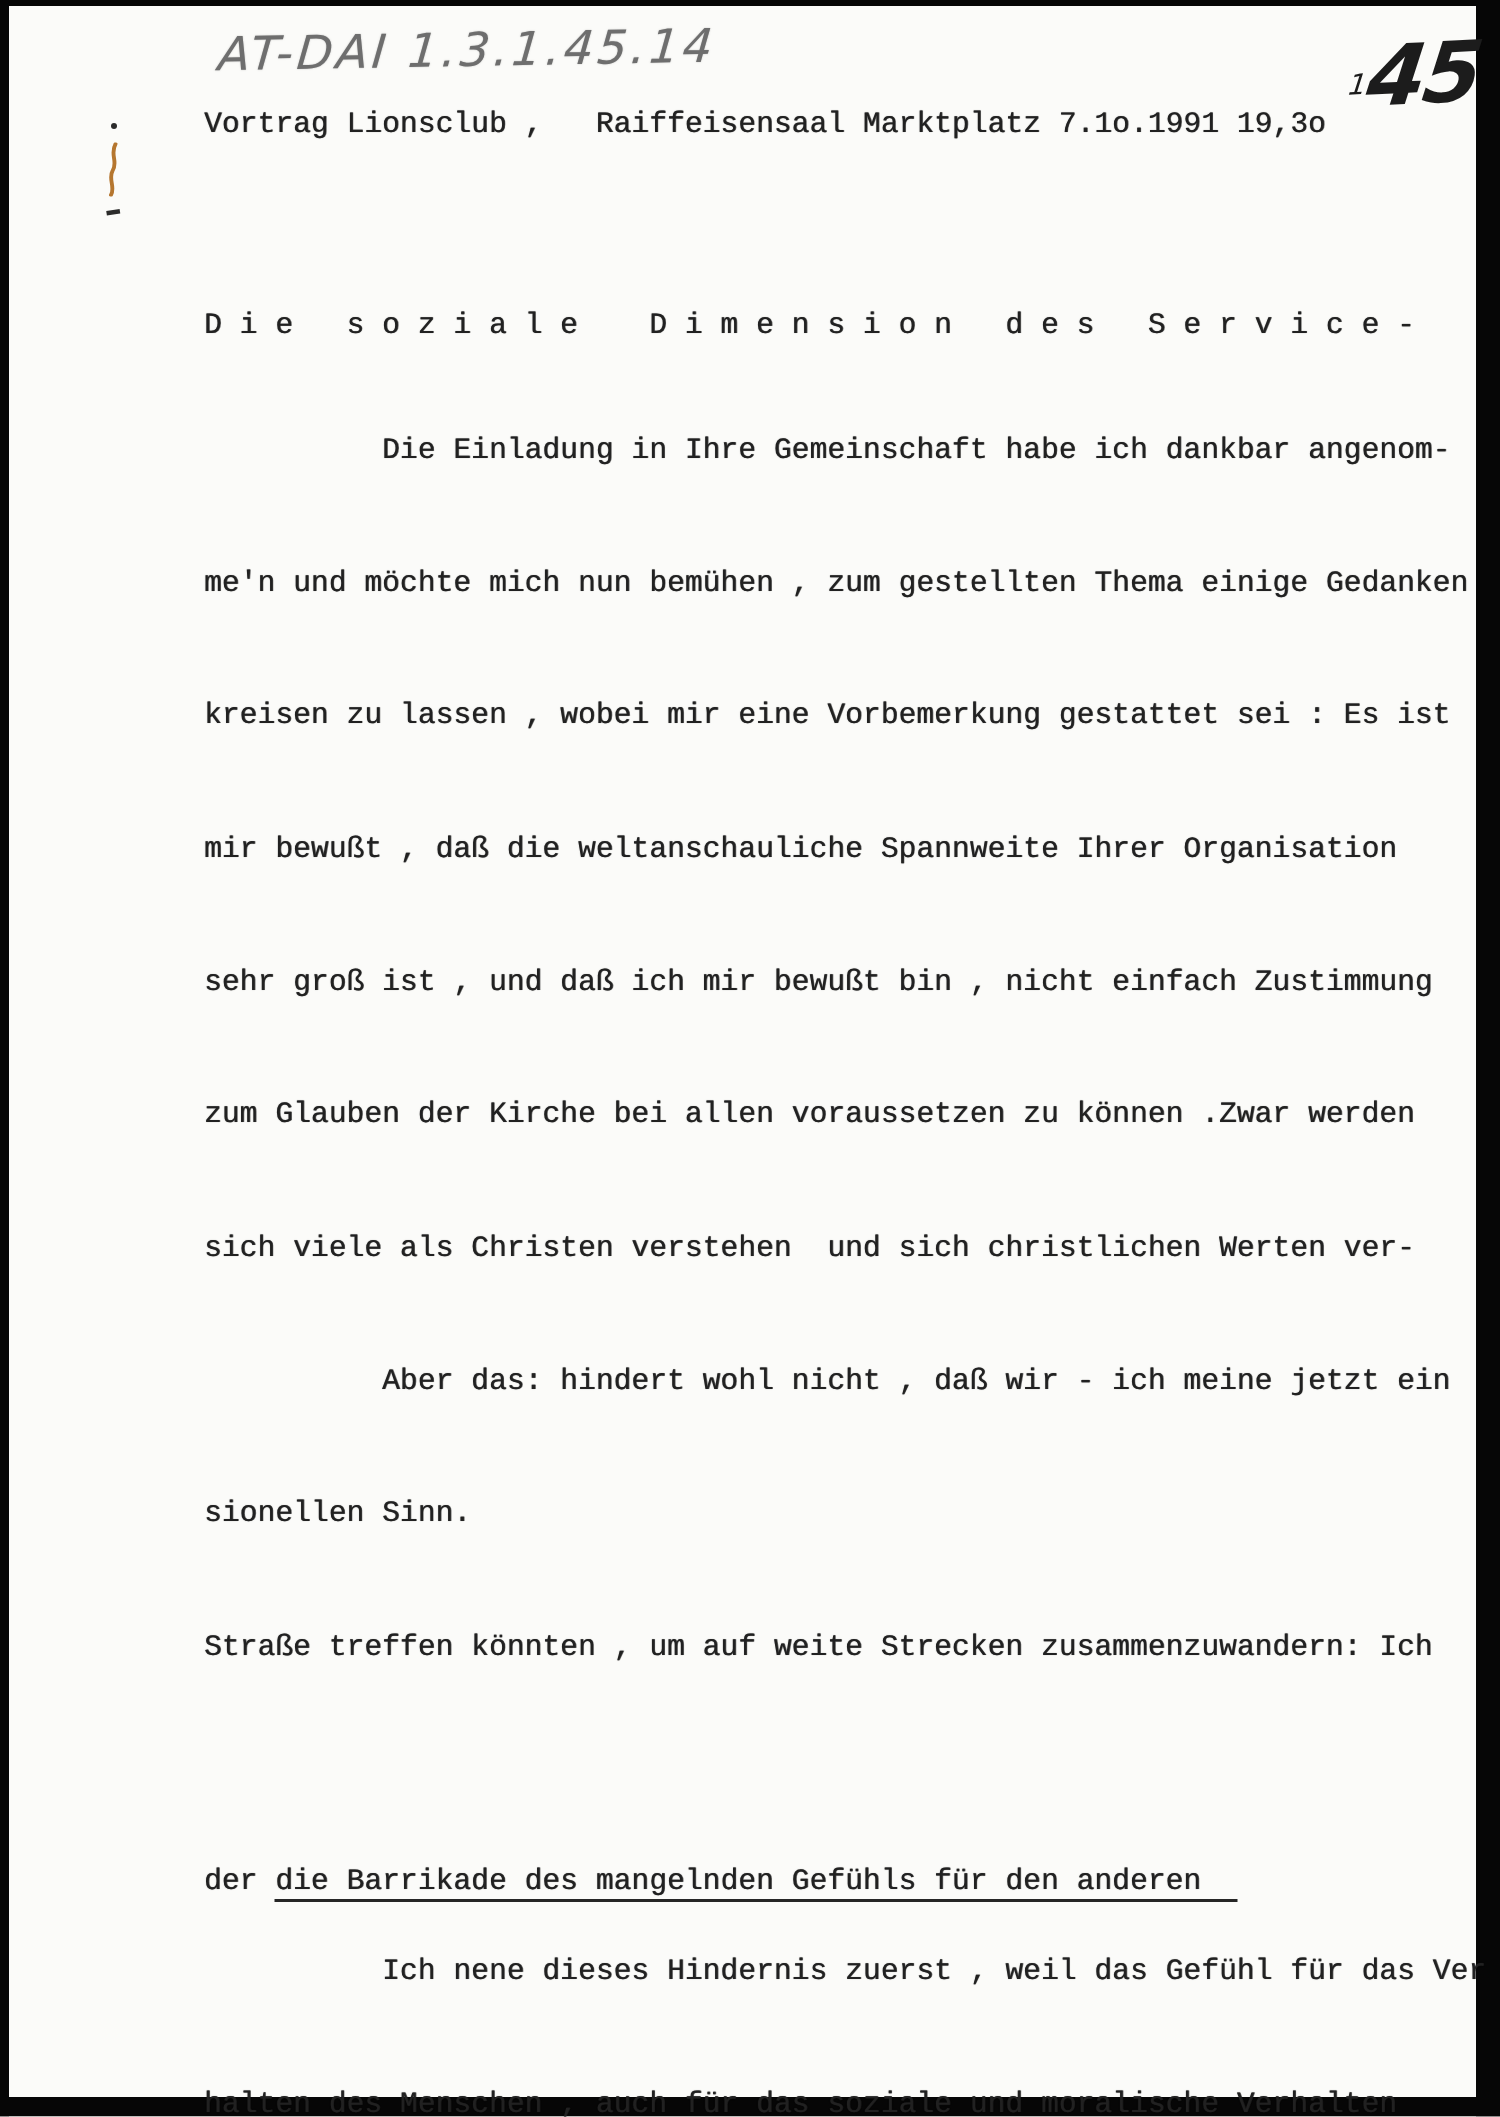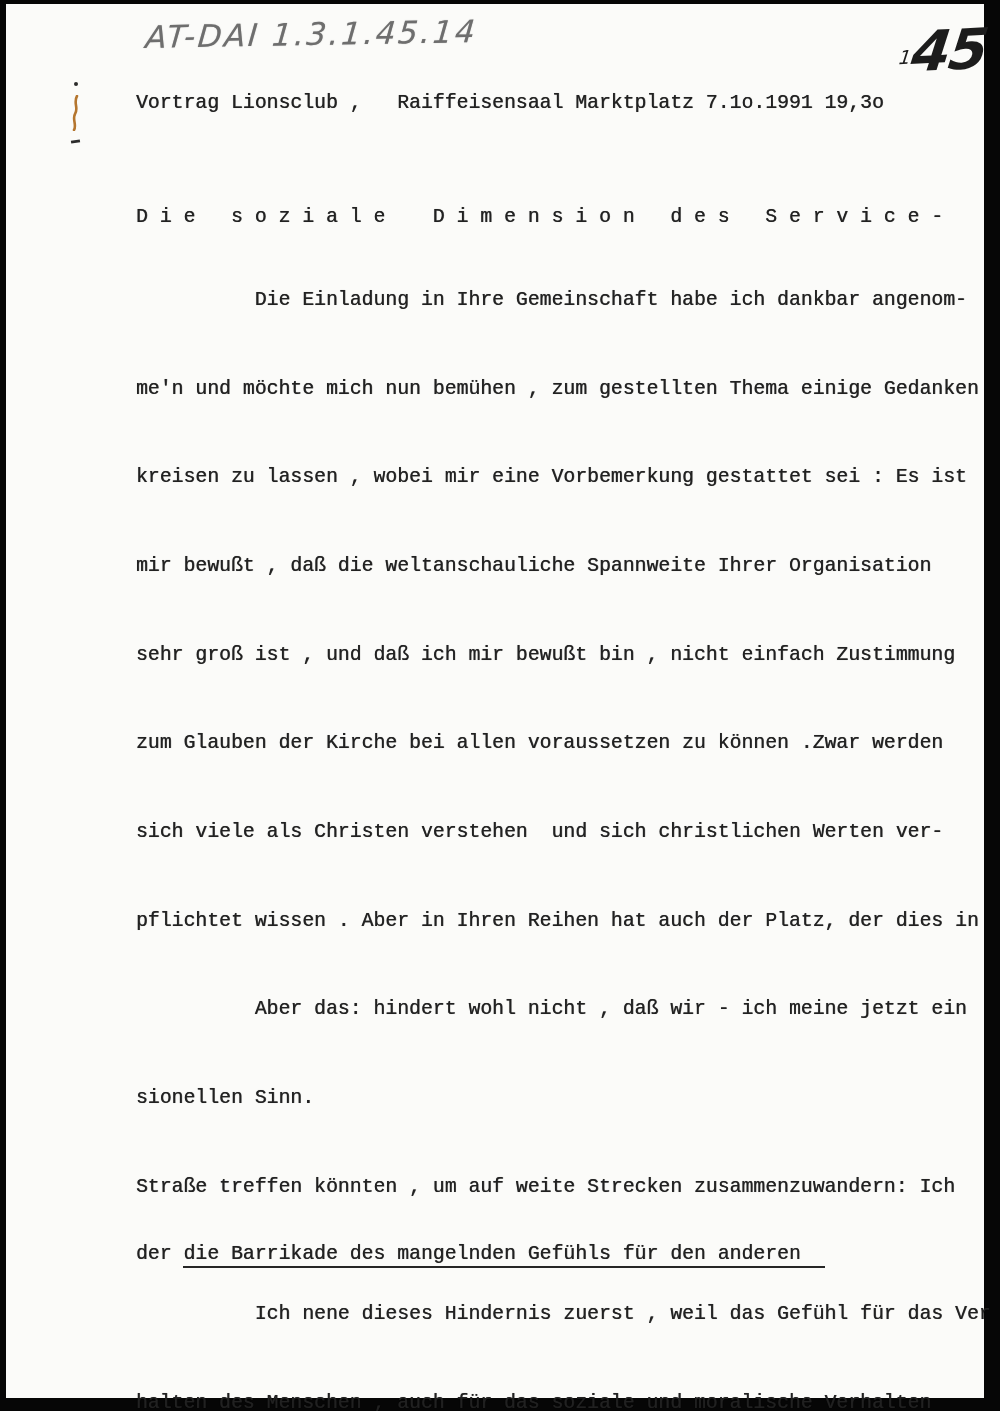--- a/index.html
+++ b/index.html
@@ -18,21 +18,21 @@
 
   
   .tw {
     position:absolute;
     left:136px;
     color:#212121;
     font-size:19.8px;
     white-space:pre;
     text-shadow:0.45px 0 0 rgba(30,30,30,0.65), 0 0 0.8px rgba(30,30,30,0.35);
   }
-  .header-line { top:91px;  line-height:24px; }
+  .header-line { top:71px;  line-height:24px; }
   .title-block { top:124px; line-height:37.3px; }
   .body-block  { top:227px; line-height:29.55px; }
   .item-block  { top:1179px; line-height:30px; }
   .close-block { top:1241px; line-height:29.5px; }
   .uline {
     border-bottom:2.5px solid #262626;
     padding-bottom:1px;
     margin-top:32px;
   }
 
@@ -88,21 +88,20 @@
 </div>
 
 <div class="tw body-block">
   <div>          Die Einladung in Ihre Gemeinschaft habe ich dankbar angenom-</div>
   <div>me'n und möchte mich nun bemühen , zum gestellten Thema einige Gedanken</div>
   <div>kreisen zu lassen , wobei mir eine Vorbemerkung gestattet sei : Es ist</div>
   <div>mir bewußt , daß die weltanschauliche Spannweite Ihrer Organisation</div>
   <div>sehr groß ist , und daß ich mir bewußt bin , nicht einfach Zustimmung</div>
   <div>zum Glauben der Kirche bei allen voraussetzen zu können .Zwar werden</div>
   <div>sich viele als Christen verstehen  und sich christlichen Werten ver-</div>
-  <div>pflichtet wissen . Aber in Ihren Reihen hat auch der Platz, der dies in</div>
   <div>          Aber das: hindert wohl nicht , daß wir - ich meine jetzt ein</div>
   <div>sionellen Sinn.</div>
   <div>Straße treffen könnten , um auf weite Strecken zusammenzuwandern: Ich</div>
   
   
   
   
   
   
   

